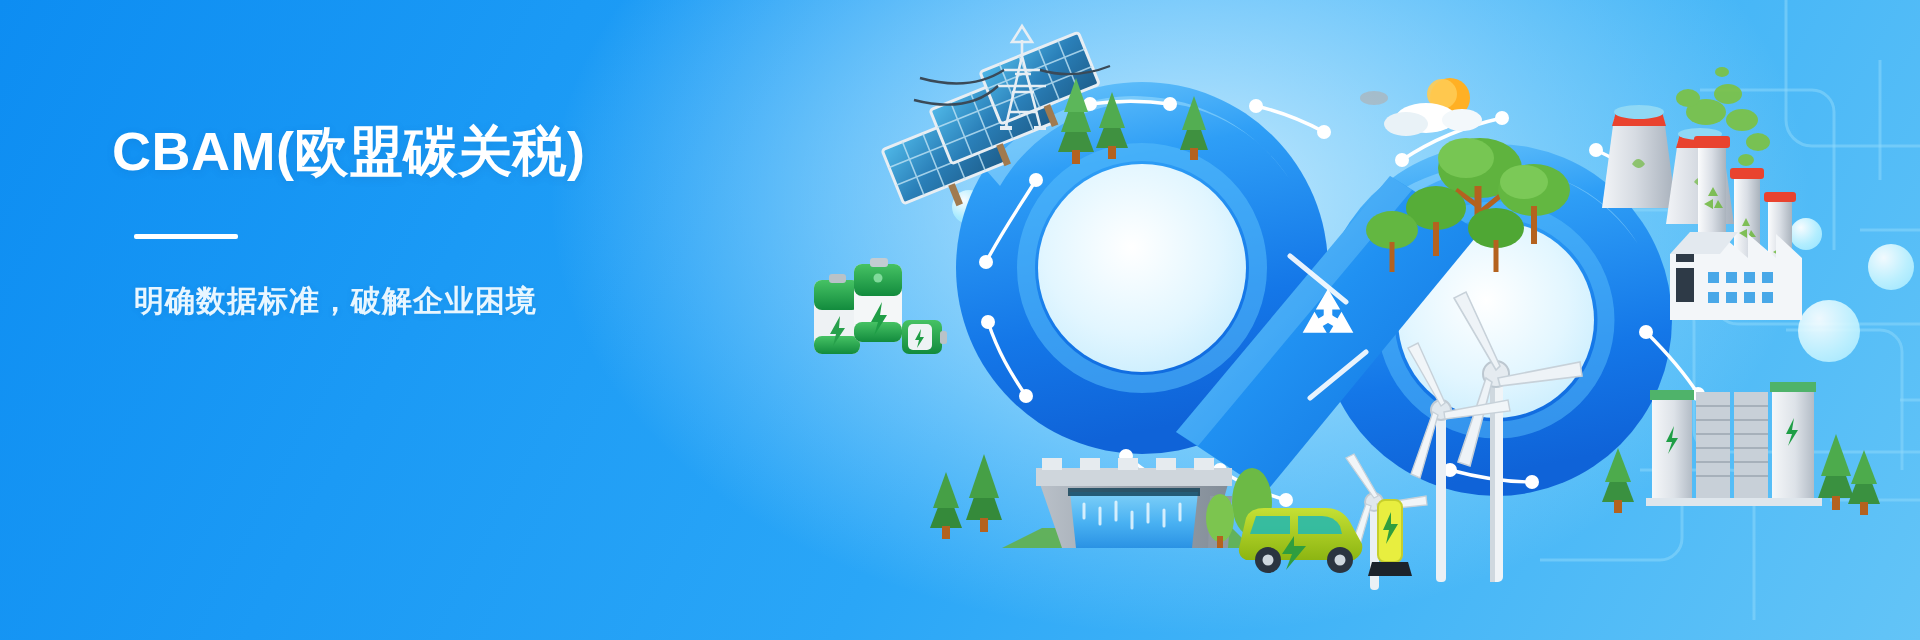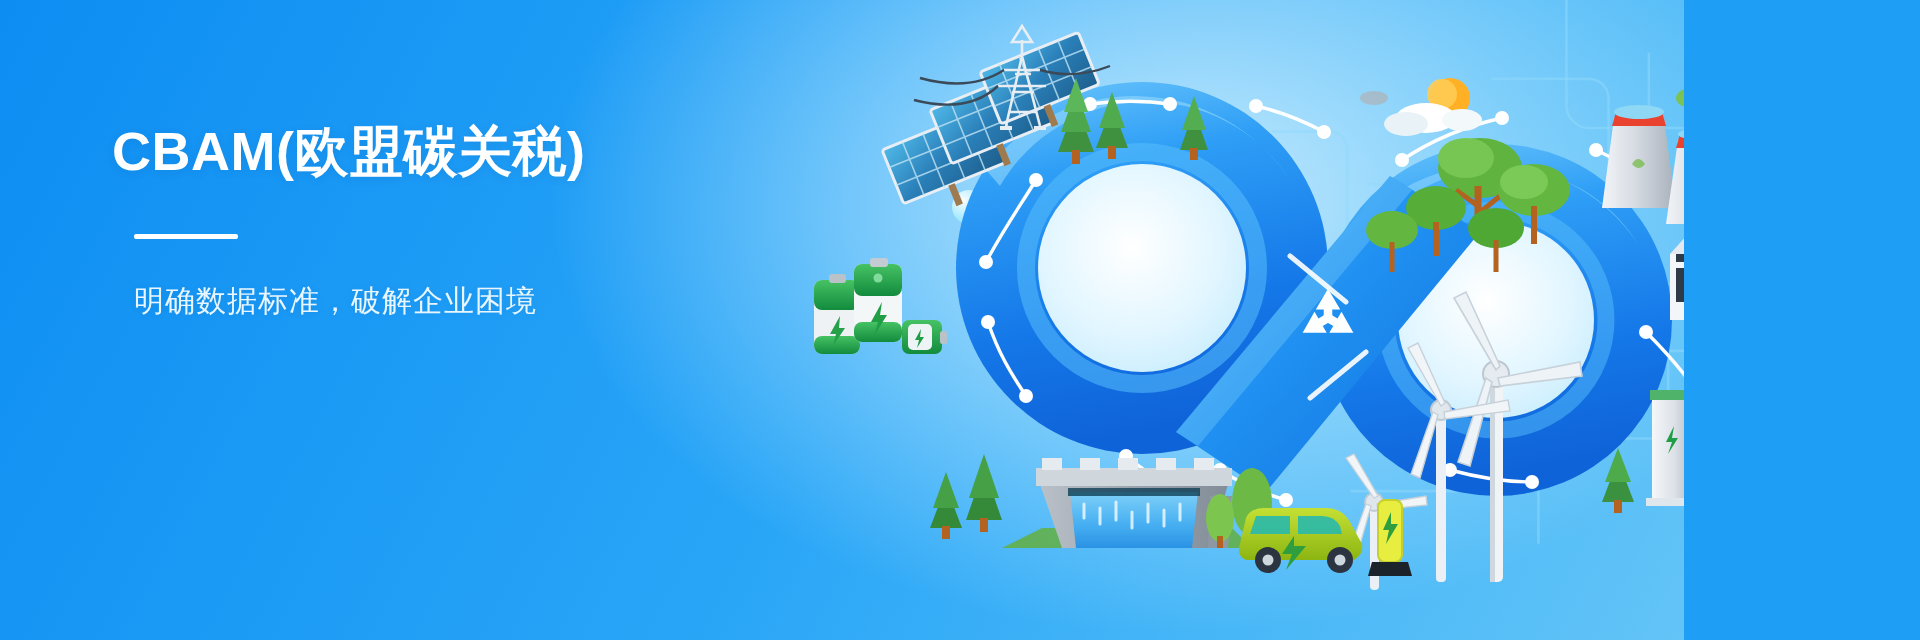--- a/index.html
+++ b/index.html
@@ -2,21 +2,21 @@
 <html><head>
 <meta charset="utf-8">
 <style>
   html,body{margin:0;padding:0;}
   body{
     width:1920px;height:640px;overflow:hidden;
     font-family:"Liberation Sans","DejaVu Sans",sans-serif;
     background:#1e9ef5;
   }
   .banner{
-    position:relative;width:1684px;height:640px;overflow:hidden;
+    position:relative;width:1920px;height:640px;overflow:hidden;
     background:
       radial-gradient(ellipse 900px 620px at 1180px 200px, rgba(222,245,255,.85) 0%, rgba(200,238,255,.45) 38%, rgba(160,220,255,0) 70%),
       linear-gradient(118deg,#0d8df2 0%,#1b9af5 26%,#2aa6f7 52%,#46b6f7 76%,#63c4f7 100%);
   }
 
   
   .circuits{position:absolute;inset:0;pointer-events:none;}
   .bubble{position:absolute;border-radius:50%;}
 
   
@@ -25,21 +25,21 @@
     color:#fff;font-size:54px;line-height:66px;font-weight:700;
     letter-spacing:.5px;margin:0;text-shadow:0 2px 8px rgba(0,70,140,.13);
   }
   .title .ln{display:block;white-space:nowrap;}
   .rule{
     width:104px;height:5px;background:#ffffff;border-radius:2px;
     margin:50px 0 0 22px;
   }
   .subtitle{
     margin:42px 0 0 22px;color:#e8f6ff;font-size:30px;line-height:40px;
-    letter-spacing:1px;font-weight:400;text-shadow:0 1px 6px rgba(0,70,140,.12);
+    letter-spacing:1px;font-weight:700;text-shadow:0 1px 6px rgba(0,70,140,.12);
   }
 
   
   .art{position:absolute;left:790px;top:0;width:1130px;height:640px;}
   .art svg{display:block;width:1130px;height:640px;}
 </style>
 </head>
 <body>
 
 <div class="banner">

